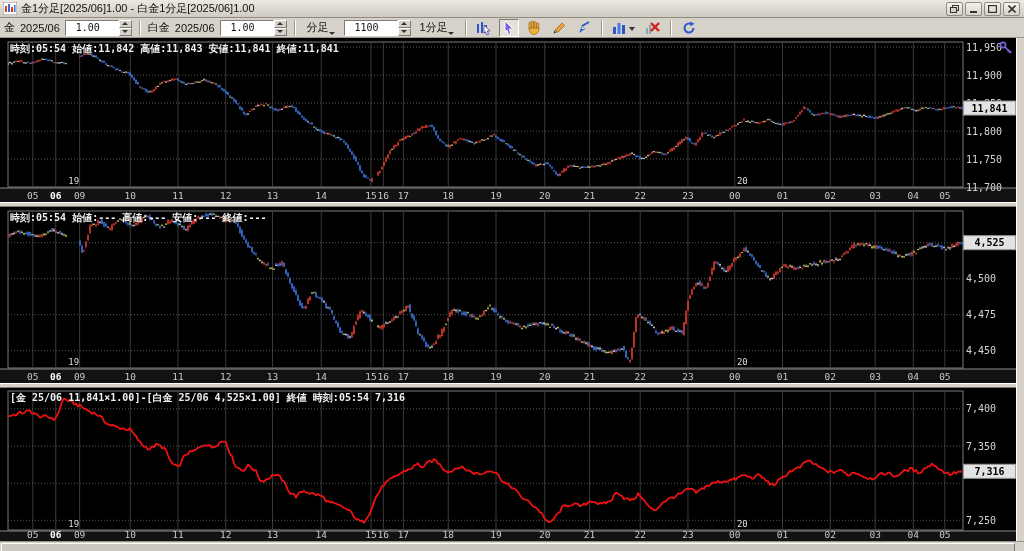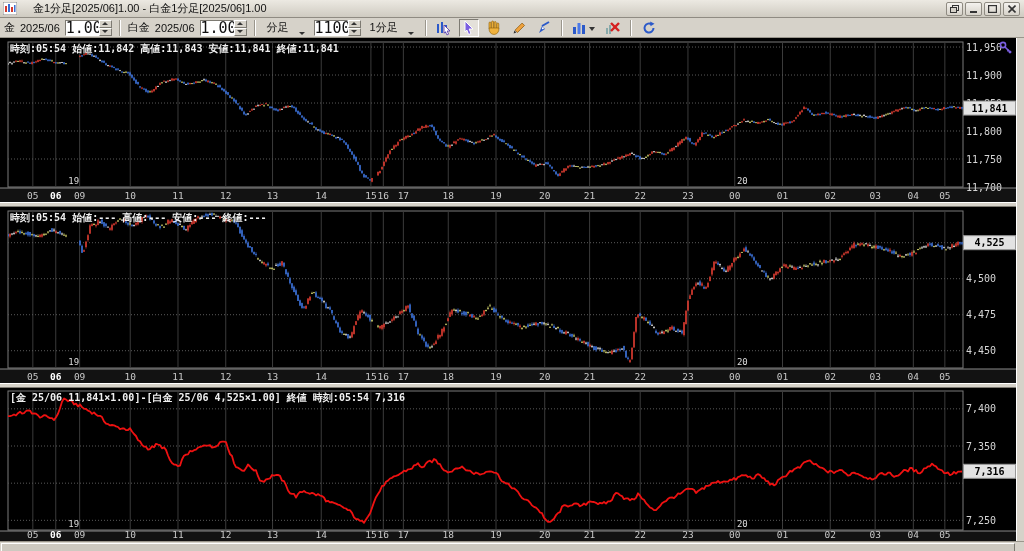--- a/index.html
+++ b/index.html
@@ -1,41 +1,41 @@
 <!DOCTYPE html>
 <html><head>
 <meta charset="utf-8">
 <style>
   html,body{margin:0;padding:0;}
   body{width:1024px;height:551px;overflow:hidden;background:#000;position:relative;
        font-family:"Liberation Sans","DejaVu Sans",sans-serif;-webkit-font-smoothing:none;}
   
   .titlebar{position:absolute;top:0;left:0;width:1024px;height:18px;box-sizing:border-box;
     background:linear-gradient(#ece9e2,#cfcbc1);border-bottom:1px solid #8f8b82;
-    display:flex;align-items:center;padding:0 3px;gap:16px;}
+    display:flex;align-items:center;padding:0 3px;gap:4px;}
   .title-text{font-size:11px;color:#111;white-space:nowrap;flex:1;
     font-family:"Liberation Sans","DejaVu Sans",sans-serif;}
   .winbtns{display:flex;gap:2px;margin-right:1px;}
   .winbtn{width:17px;height:14px;background:linear-gradient(#f4f2ee,#d6d2c9);
     border:1px solid #8f8b82;border-radius:2px;display:flex;align-items:center;justify-content:center;padding:0;}
   .winbtn svg{display:block;}
   
   .toolbar{position:absolute;top:18px;left:0;width:1024px;height:20px;box-sizing:border-box;
     background:#d6d2c9;border-bottom:1px solid #9a968c;display:flex;align-items:center;
     padding:0 4px;gap:5px;font-size:11px;color:#111;}
   .tb-label{white-space:nowrap;}
   .spin{display:flex;align-items:stretch;height:16px;}
   .spin .val{background:#fff;border:1px solid;border-color:#7d7a72 #fff #fff #7d7a72;
-    width:32px;font-size:15px;font-family:"DejaVu Sans Mono",monospace;padding:0 0;line-height:14px;}
+    width:32px;font-size:10px;font-family:"DejaVu Sans Mono",monospace;padding:0 10px;line-height:14px;}
   .spin .btns{display:flex;flex-direction:column;width:13px;}
   .spin .btns div{flex:1;background:#d6d2c9;border:1px solid;border-color:#fff #7d7a72 #7d7a72 #fff;
     display:flex;align-items:center;justify-content:center;}
   .tri-up{width:0;height:0;border-left:3px solid transparent;border-right:3px solid transparent;border-bottom:3px solid #333;}
   .tri-dn{width:0;height:0;border-left:3px solid transparent;border-right:3px solid transparent;border-top:3px solid #333;}
-  .drop{display:flex;align-items:flex-end;gap:10px;padding:1px 3px;border:1px solid transparent;}
+  .drop{display:flex;align-items:flex-end;gap:0;padding:1px 3px;border:1px solid transparent;}
   .sep{width:1px;height:16px;background:#9a968c;border-right:1px solid #fff;margin:0 2px;}
   .toolbtn{width:20px;height:18px;display:flex;align-items:center;justify-content:center;
     border:1px solid transparent;background:transparent;padding:0;}
   .toolbtn.pressed{border-color:#7d7a72 #fff #fff #7d7a72;background:#e4e1da;}
   
   #chart-root{position:absolute;top:38px;left:0;width:1024px;height:503px;background:#000;}
   #chart-svg{position:absolute;top:0;left:0;}
   .right-strip{position:absolute;top:0;left:1016px;width:8px;height:503px;background:#d6d2c9;border-left:1px solid #fff;box-sizing:border-box;}
   
   .hscroll{position:absolute;top:541px;left:0;width:1024px;height:10px;background:#d6d2c9;border-top:1px solid #9a968c;box-sizing:border-box;}

